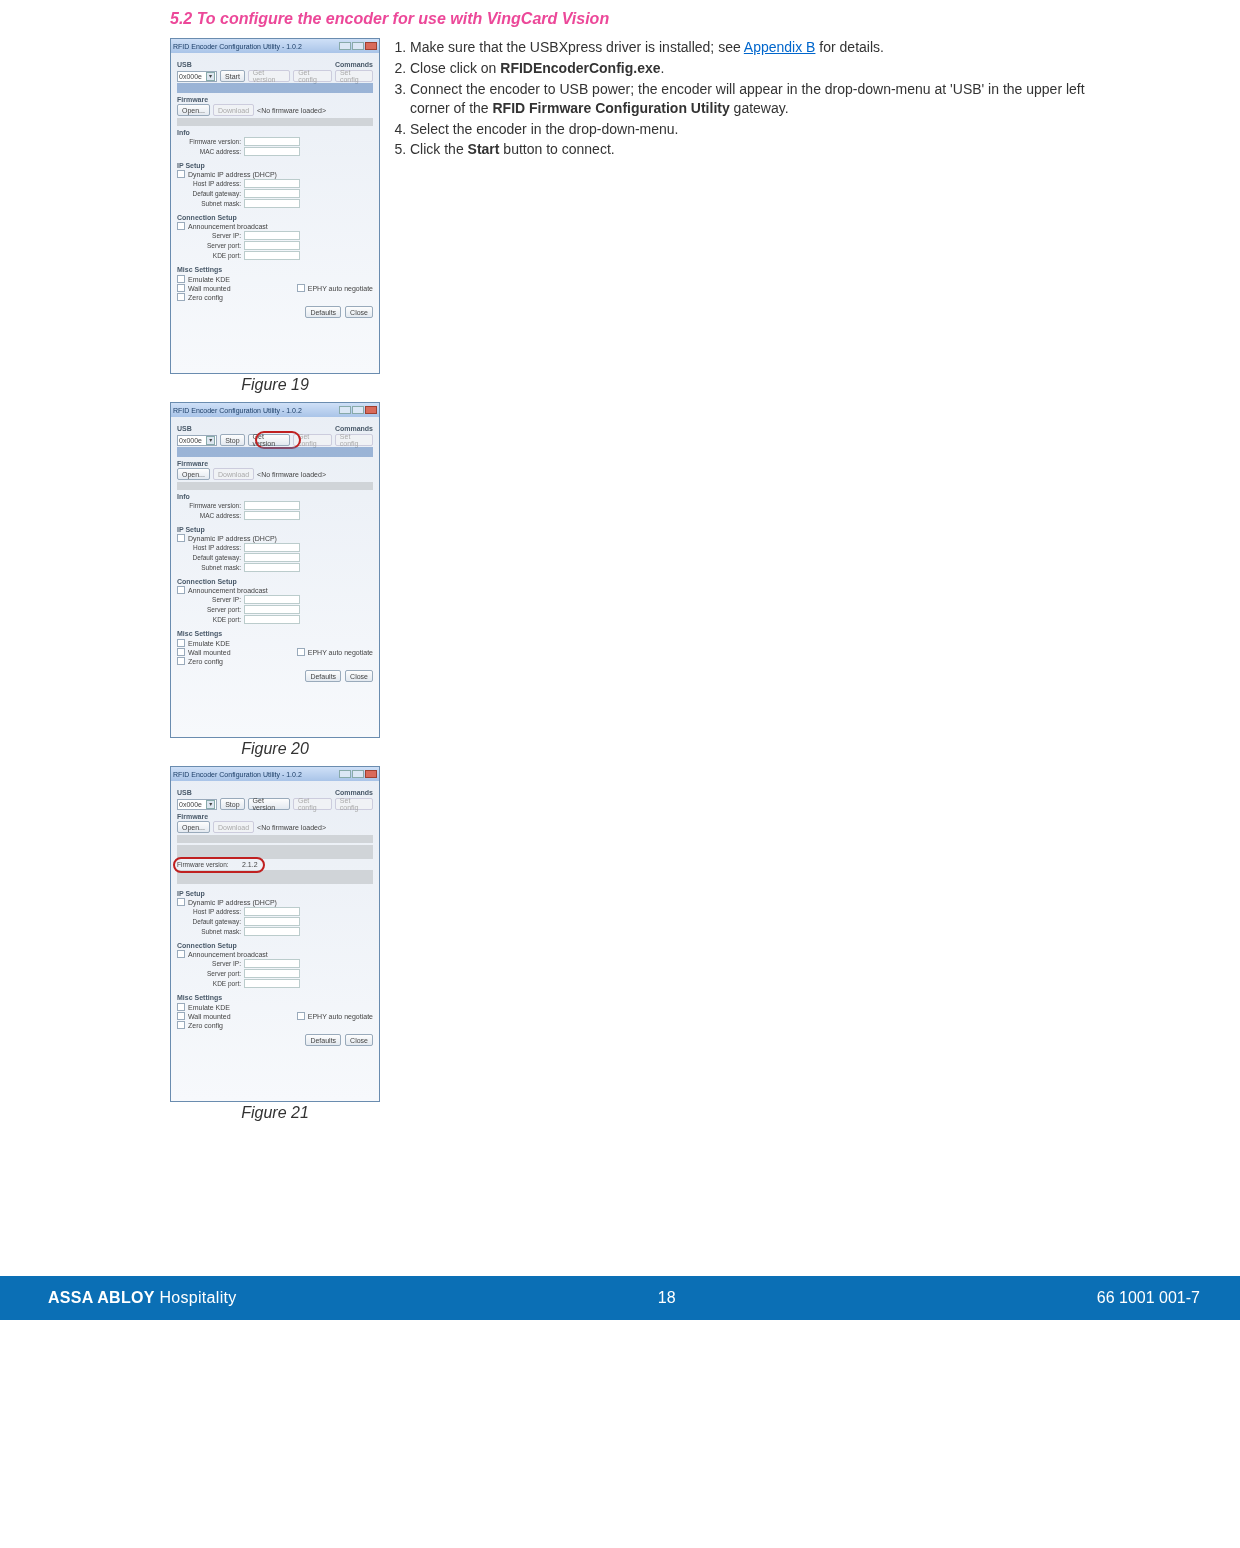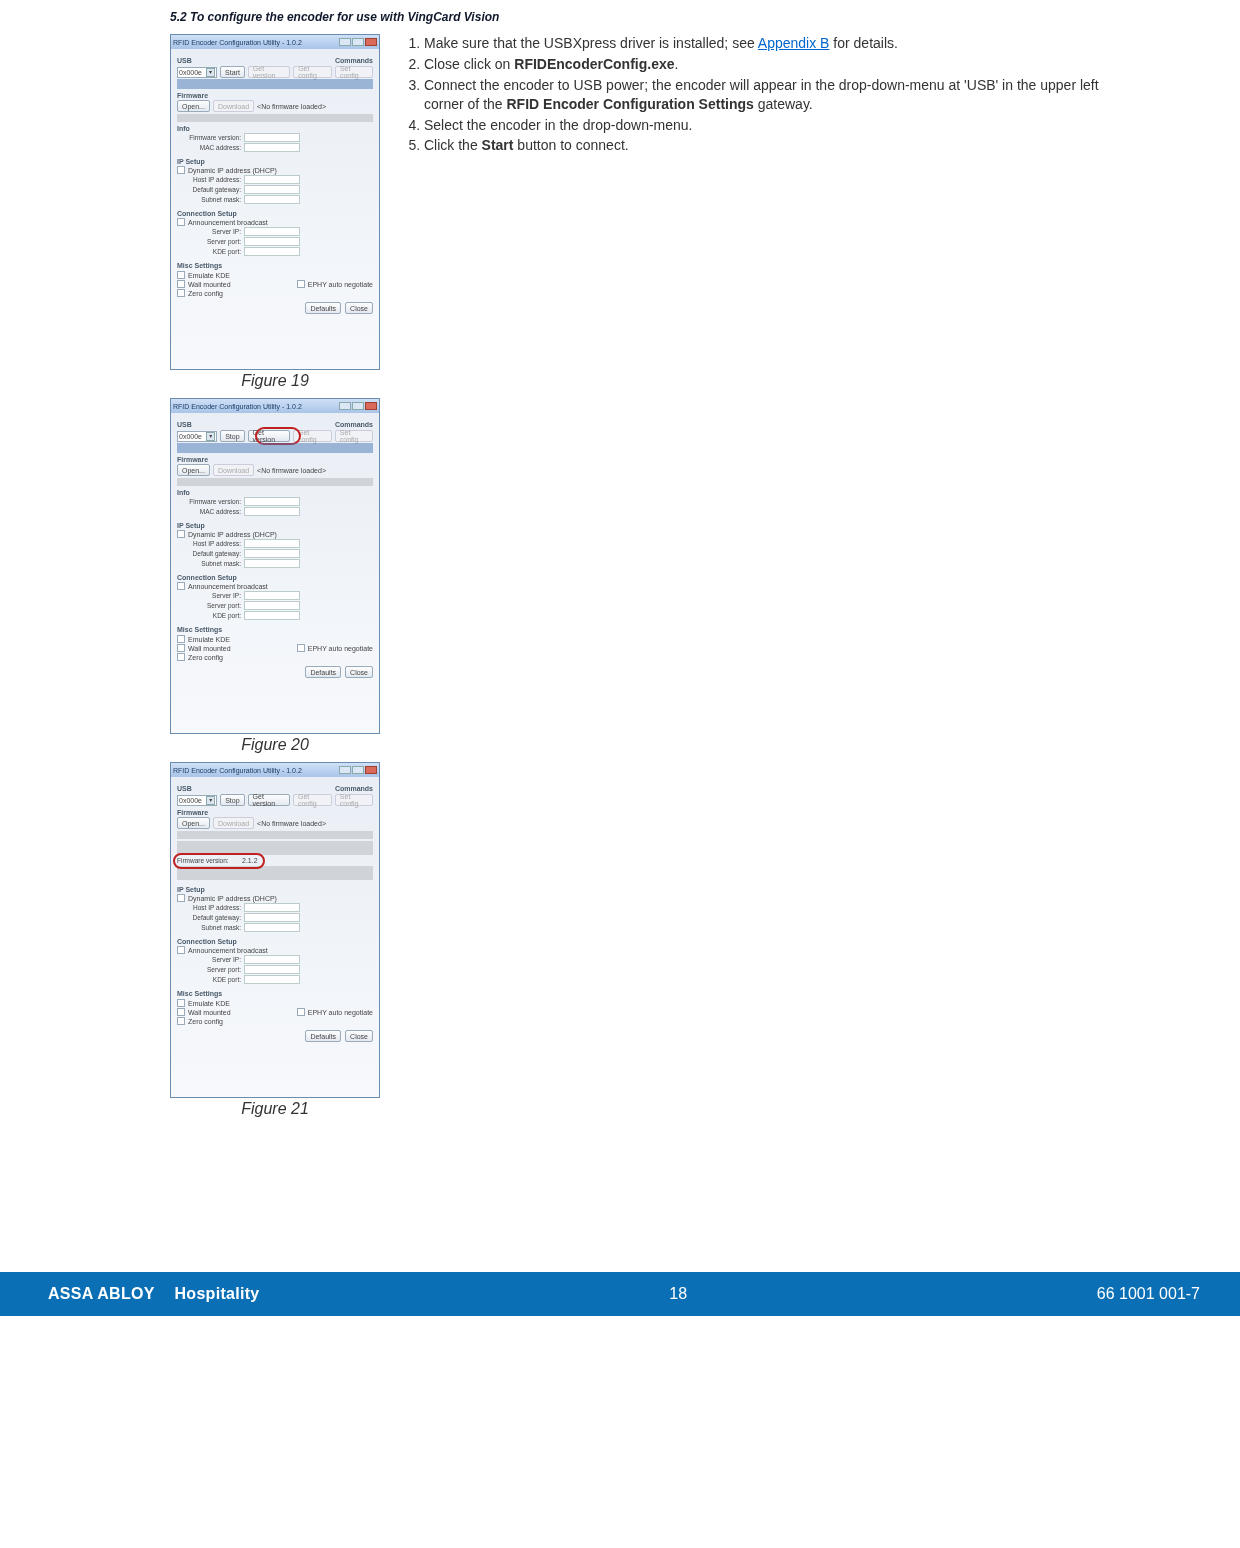--- a/index.html
+++ b/index.html
@@ -9,39 +9,39 @@
     font-family: Verdana, Arial, sans-serif;
     font-size: 14px;
     color: #333;
     background: #fff;
     width: 1240px;
   }
   .page {
     padding: 10px 130px 0 130px;
   }
   h2.section-title {
-    font-size: 12px;
+    font-size: 16px;
     font-style: italic;
     font-weight: bold;
-    color: #0f172a;
+    color: #ec4899;
     margin: 0 0 10px 40px;
   }
   .block {
     display: flex;
     align-items: flex-start;
     margin-bottom: 4px;
   }
   .fig-col {
     width: 210px;
     margin-left: 40px;
     flex-shrink: 0;
   }
   .txt-col {
     flex: 1;
-    padding-left: 22px;
+    padding-left: 8px;
   }
   .caption {
     text-align: center;
     font-style: italic;
     font-size: 16px;
     margin: 2px 0 4px 0;
   }
   ol.steps {
     margin: 0;
     padding-left: 22px;
@@ -116,21 +116,21 @@
     align-items: center;
     justify-content: space-between;
     padding: 0 40px;
     color: #fff;
     font-size: 16px;
   }
   .footer .left {
     font-family: Arial, sans-serif;
     letter-spacing: 0.3px;
   }
-  .footer .left .thin { font-weight: 700; margin-left: 15px; }
+  .footer .left .thin { font-weight: 400; }
   .footer .center { color:#fff; font-size:16px; }
   .footer .right { color:#fff; font-size:16px; }
 </style>
 </head>
 <body>
 
 <div class="page">
   <h2 class="section-title">5.2 To configure the encoder for use with VingCard Vision</h2>
 
   <div class="block">
@@ -236,21 +236,21 @@
             <span class="btn">Close</span>
           </div>
         </div>
       </div>
       <div class="caption">Figure 19</div>
     </div>
     <div class="txt-col">
       <ol class="steps">
         <li><span>Make sure that the USBXpress driver is installed; see </span><a class="link">Appendix B</a><span> for details.</span></li>
         <li><span>Close click on </span><span class="bold">RFIDEncoderConfig.exe</span><span>.</span></li>
-        <li><span>Connect the encoder to USB power; the encoder will appear in the drop-down-menu at 'USB' in the upper left corner of the </span><span class="bold">RFID Encoder Configuration Settings</span><span> gateway.</span></li>
+        <li><span>Connect the encoder to USB power; the encoder will appear in the drop-down-menu at 'USB' in the upper left corner of the </span><span class="bold">RFID Firmware Configuration Utility</span><span> gateway.</span></li>
         <li>Select the encoder in the drop-down-menu.</li>
         <li><span>Click the </span><span class="bold">Start</span><span> button to connect.</span></li>
       </ol>
     </div>
   </div>
 
   <div class="block">
     <div class="fig-col">
       <div class="win" style="height:336px; position:relative;">
         <div class="win-titlebar">

